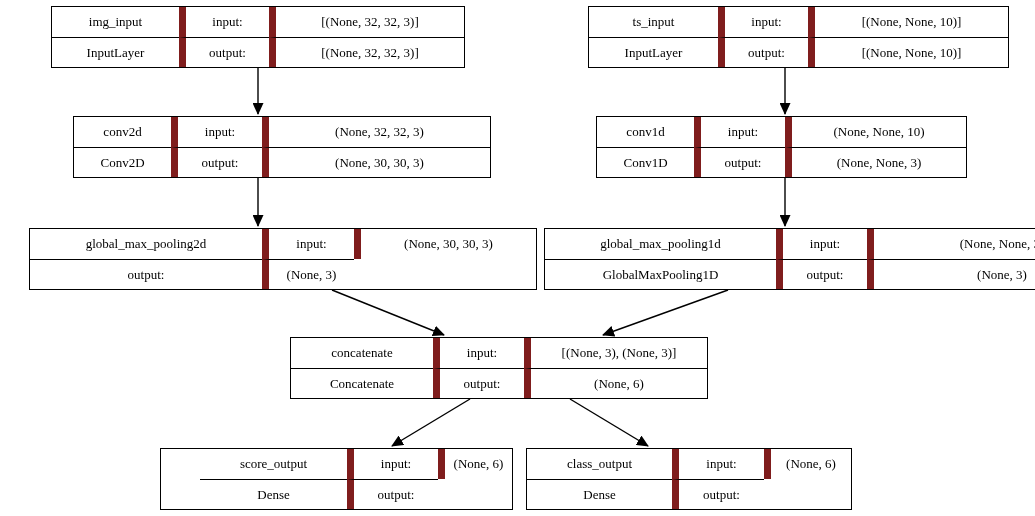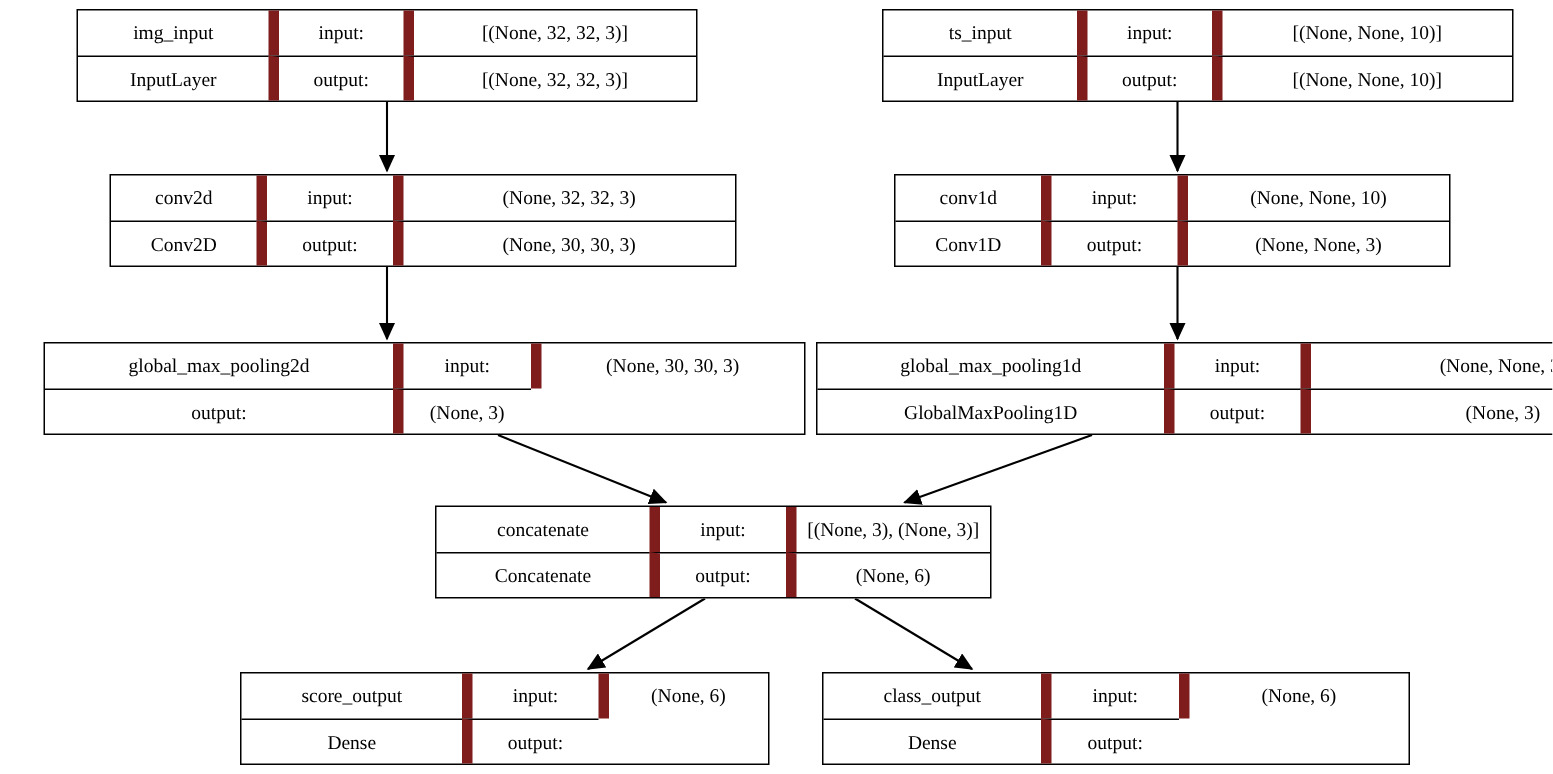--- a/index.html
+++ b/index.html
@@ -116,38 +116,38 @@
 
   <div class="node" style="left:508px; top:228px; width:587px; grid-template-columns:231px 91px 1fr;margin-left:36px;">
     <div class="cell">global_max_pooling1d</div>
     <div class="cell">input:</div>
     <div class="cell">(None, None, 3)</div>
     <div class="cell">GlobalMaxPooling1D</div>
     <div class="cell">output:</div>
     <div class="cell">(None, 3)</div>
   </div>
 
-  <div class="node" style="left:290px; top:337px; width:371px; grid-template-columns:142px 91px 1fr;">
+  <div class="node" style="left:290px; top:337px; width:418px; grid-template-columns:142px 91px 1fr;">
     <div class="cell">concatenate</div>
     <div class="cell">input:</div>
     <div class="cell">[(None, 3), (None, 3)]</div>
     <div class="cell">Concatenate</div>
     <div class="cell">output:</div>
     <div class="cell">(None, 6)</div>
   </div>
 
-  <div class="node" style="left:160px; top:448px; width:353px; grid-template-columns:147px 91px 1fr;">
+  <div class="node" style="left:160px; top:448px; width:353px; grid-template-columns:147px 91px 1fr;padding-left:39px;">
     <div class="cell">score_output</div>
     <div class="cell">input:</div>
     <div class="cell">(None, 6)</div>
     <div class="cell">Dense</div>
     <div class="cell">output:</div>
   </div>
 
-  <div class="node" style="left:548px; top:448px; width:392px; grid-template-columns:145px 92px 1fr;">
+  <div class="node" style="left:526px; top:448px; width:326px; grid-template-columns:145px 92px 1fr;">
     <div class="cell">class_output</div>
     <div class="cell">input:</div>
     <div class="cell">(None, 6)</div>
     <div class="cell">Dense</div>
     <div class="cell">output:</div>
   </div>
 
 </div>
 
 </body></html>

